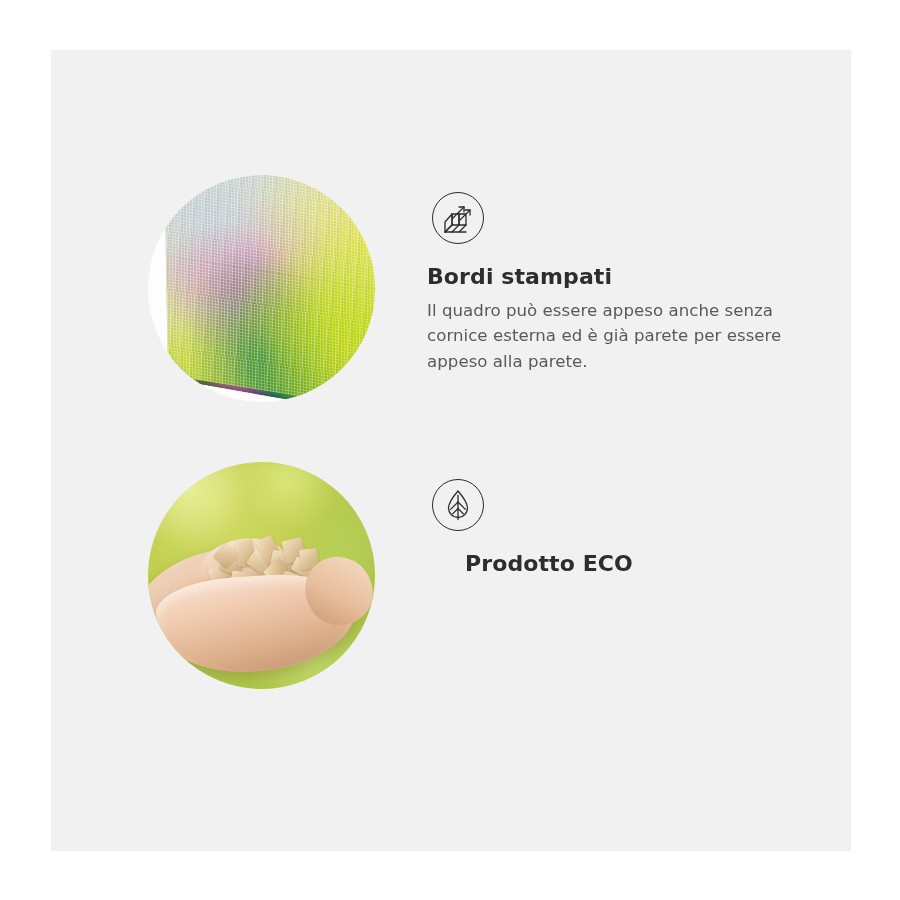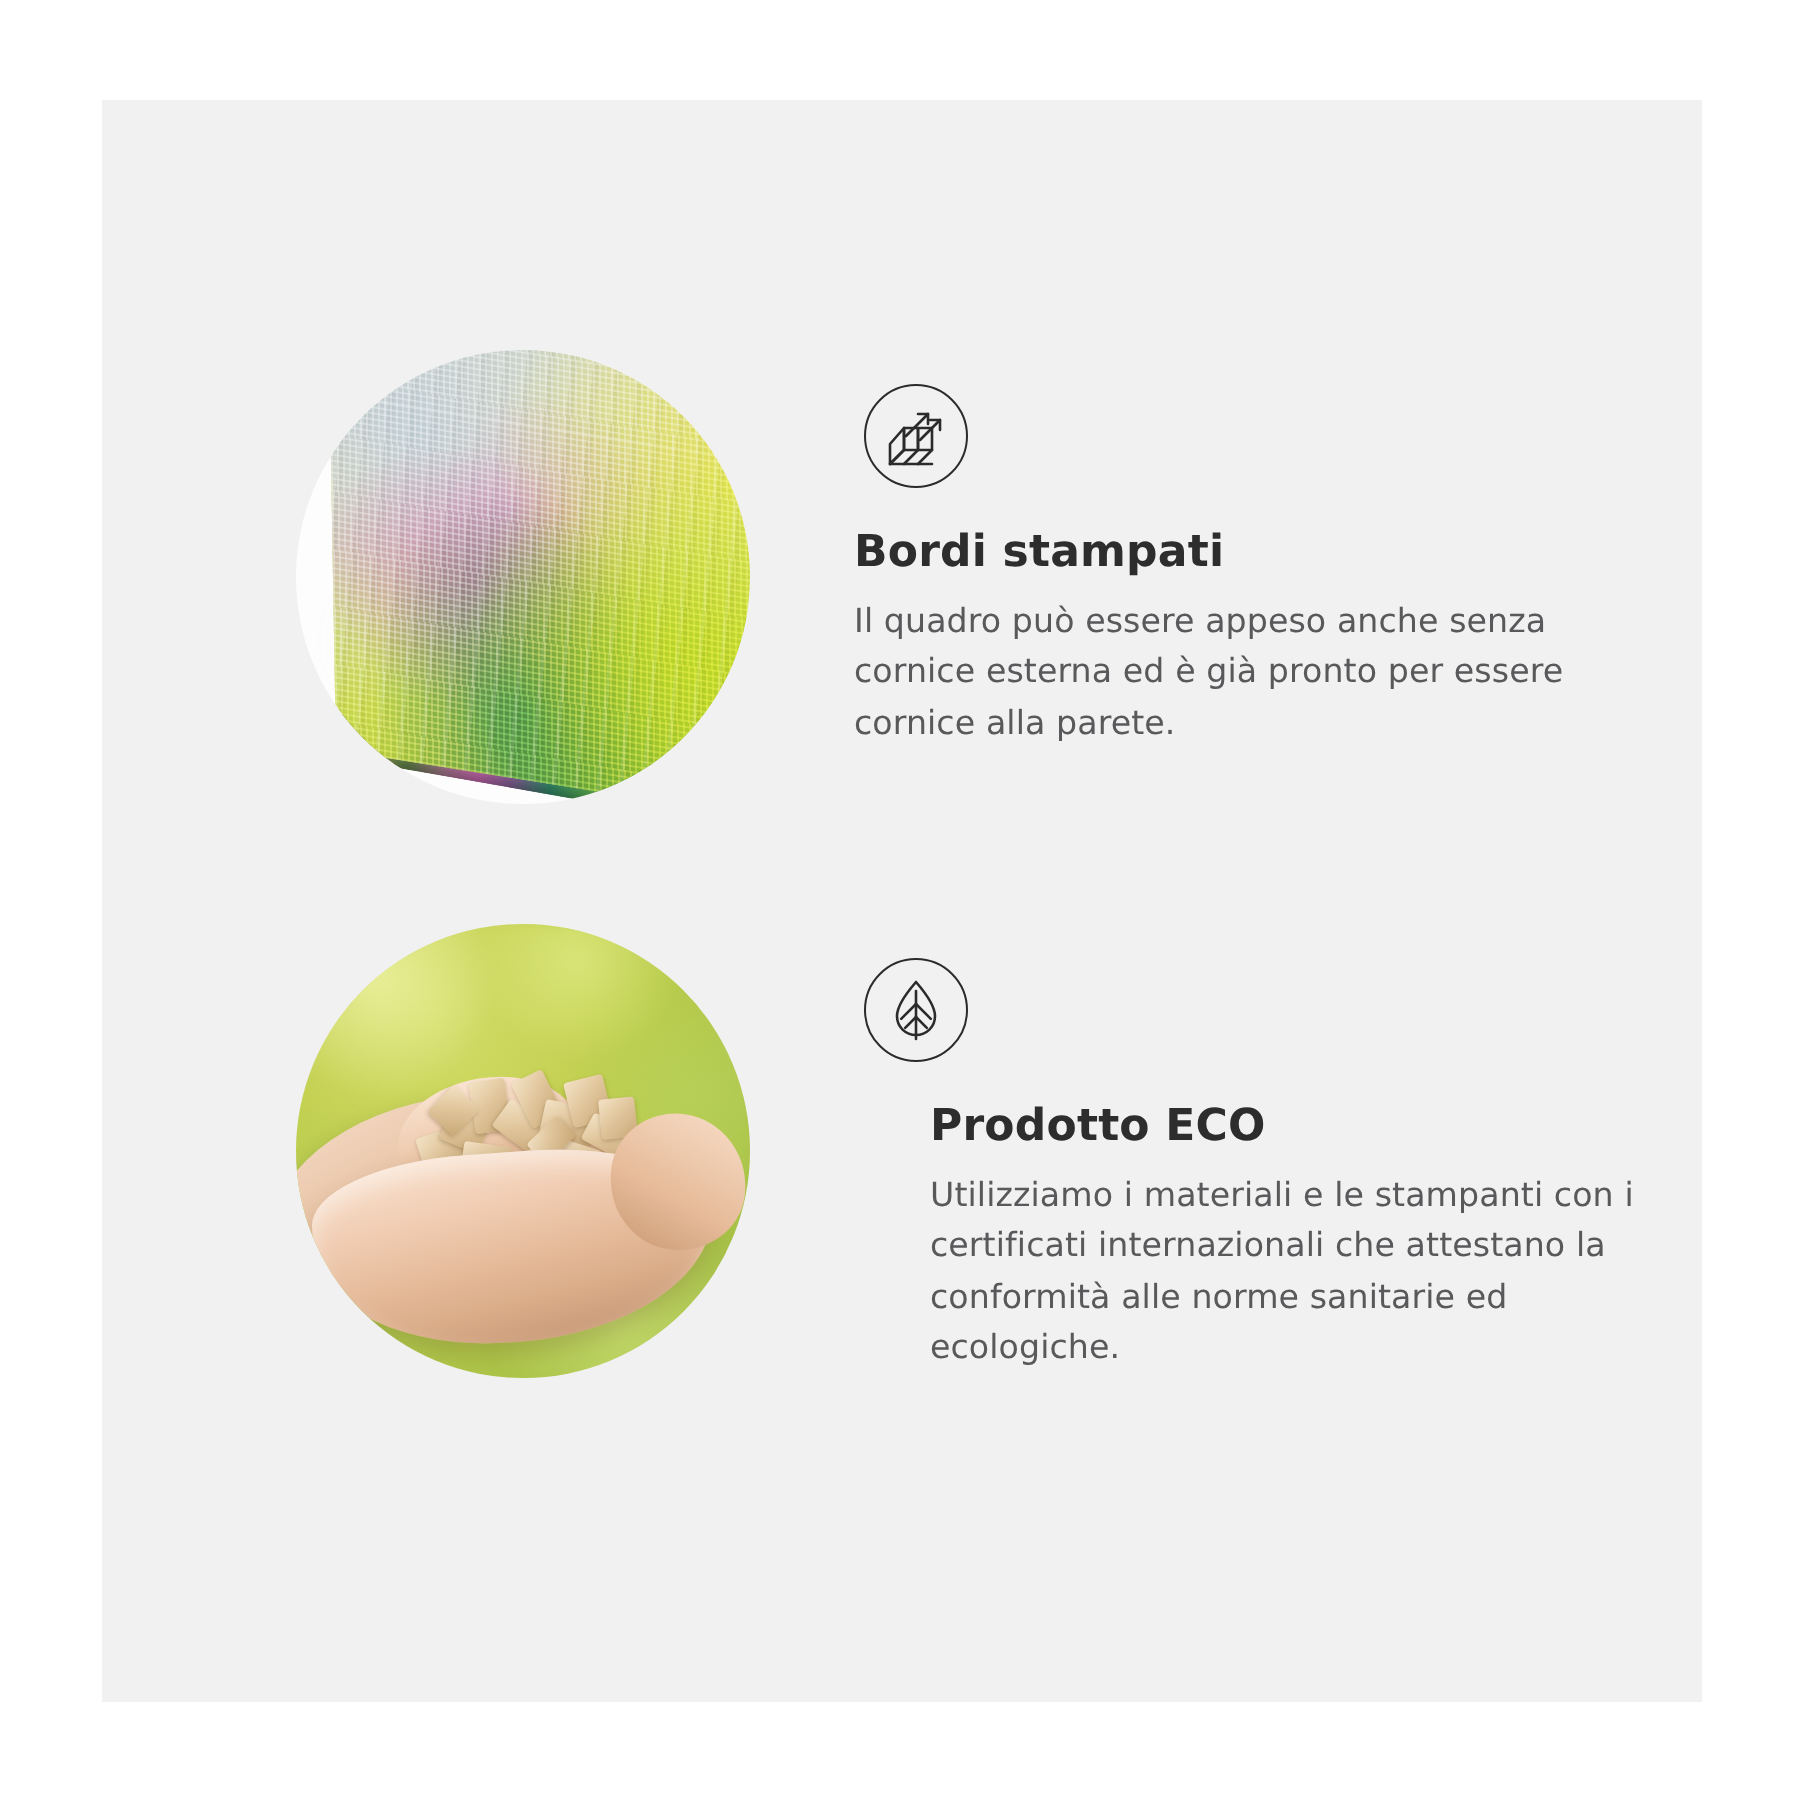--- a/index.html
+++ b/index.html
@@ -279,21 +279,21 @@
 
           <path d="M12 17 L23 6"></path>
           <path d="M18 6 L23 6 L23 11"></path>
           <path d="M19 19 L29 9"></path>
           <path d="M24 9 L29 9 L29 14"></path>
         </svg>
       </div>
 
       <div class="text-col col-1">
         <h2 class="feature-title">Bordi stampati</h2>
-        <p class="feature-desc">Il quadro può essere appeso anche senza cornice esterna ed è già pronto per essere cornice alla parete.</p>
+        <p class="feature-desc">Il quadro può essere appeso anche senza cornice esterna ed è già parete per essere appeso alla parete.</p>
       </div>
     </div>
 
     <div class="feature row-2">
 
       <div class="media media-eco">
         <div class="eco-bokeh"></div>
         <div class="eco-hand-back"></div>
         <div class="eco-thumb"></div>
         <div class="eco-chips">
@@ -322,18 +322,17 @@
           <path d="M17 7.5 L17 31.5"></path>
           <path d="M17 14 L9.6 21.4"></path>
           <path d="M17 14 L24.4 21.4"></path>
           <path d="M17 20.5 L11.6 25.9"></path>
           <path d="M17 20.5 L22.4 25.9"></path>
         </svg>
       </div>
 
       <div class="text-col col-2">
         <h2 class="feature-title">Prodotto ECO</h2>
-        <p class="feature-desc">Utilizziamo i materiali e le stampanti con i certificati internazionali che attestano la conformità alle norme sanitarie ed ecologiche.</p>
       </div>
     </div>
 
   </div>
 </div>
 
 </body></html>

